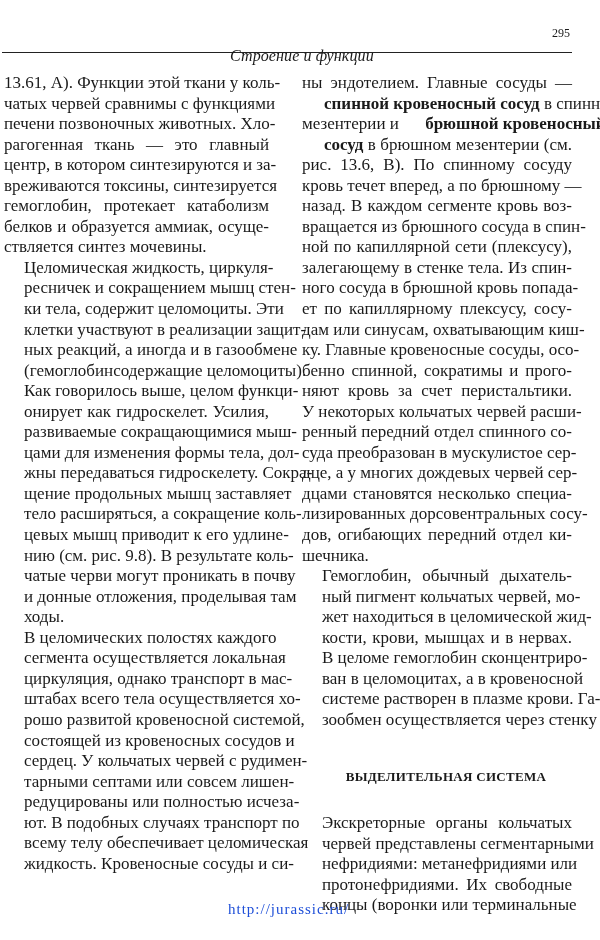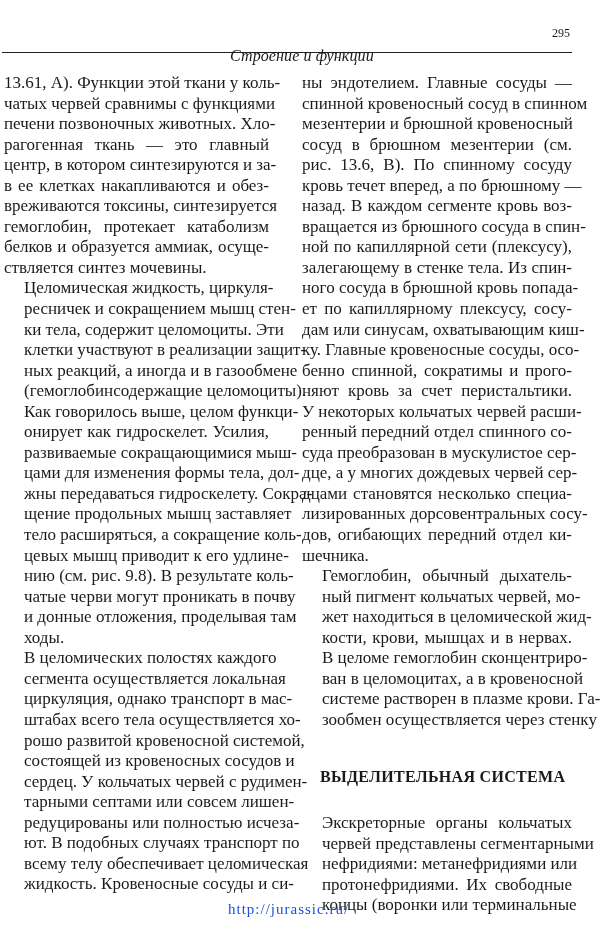--- a/index.html
+++ b/index.html
@@ -10,42 +10,41 @@
   .header .running-title { position: absolute; left: 228px; top: 7px;
             font-style: italic; font-size: 16px; letter-spacing: 0.1px; margin-top: 16px; }
   .header .page-number { position: absolute; right: 2px; top: 2px; font-size: 12px; margin-left: 21px; }
   .col { position: absolute; top: 73px; font-size: 17px; line-height: 20.55px; text-align: justify; }
   .col.left { left: 4px; width: 265px; }
   .col.right { left: 302px; width: 270px; }
   .col p { margin: 0; }
   .col p.indent { text-indent: 20px; }
   .col .line { display: block; white-space: nowrap; text-align-last: justify; text-align: justify; }
   .col .line.last { text-align-last: left; }
-  b { font-weight: normal; }
-  .section-heading { font-weight: bold; font-size: 16px; letter-spacing: 0.3px;
-                     margin: 36px 0 26px 18px; text-align: left; }
+  b { font-weight: bold; margin-left: 22px; }
+  .section-heading { font-weight: bold; font-size: 13px; letter-spacing: 0.3px;
+                     margin: 36px 0 26px 18px; text-align: center; }
   .watermark { position: absolute; left: 228px; top: 901px; font-family: Liberation Serif, serif;
                font-size: 15px; color: #1d4ed8; letter-spacing: 1px; }
 </style>
 </head>
 <body>
 
 <div class="header">
   <span class="running-title">Строение и функции</span>
   <span class="page-number">295</span>
 </div>
 
 <div class="col left">
   <p id="lp0">
       <span class="line">13.61, А). Функции этой ткани у коль-</span>
       <span class="line">чатых червей сравнимы с функциями</span>
       <span class="line">печени позвоночных животных. Хло-</span>
       <span class="line">рагогенная ткань — это главный</span>
       <span class="line">центр, в котором синтезируются и за-</span>
-      <span class="line">в ее клетках накапливаются и обез-</span>
       <span class="line">вреживаются токсины, синтезируется</span>
       <span class="line">гемоглобин, протекает катаболизм</span>
       <span class="line">белков и образуется аммиак, осуще-</span>
       <span class="line last">ствляется синтез мочевины.</span>
     </p>
   <p class="indent" id="lp1">
       <span class="line">Целомическая жидкость, циркуля-</span>
       <span class="line">ресничек и сокращением мышц стен-</span>
       <span class="line">ки тела, содержит целомоциты. Эти</span>
       <span class="line">клетки участвуют в реализации защит-</span>

